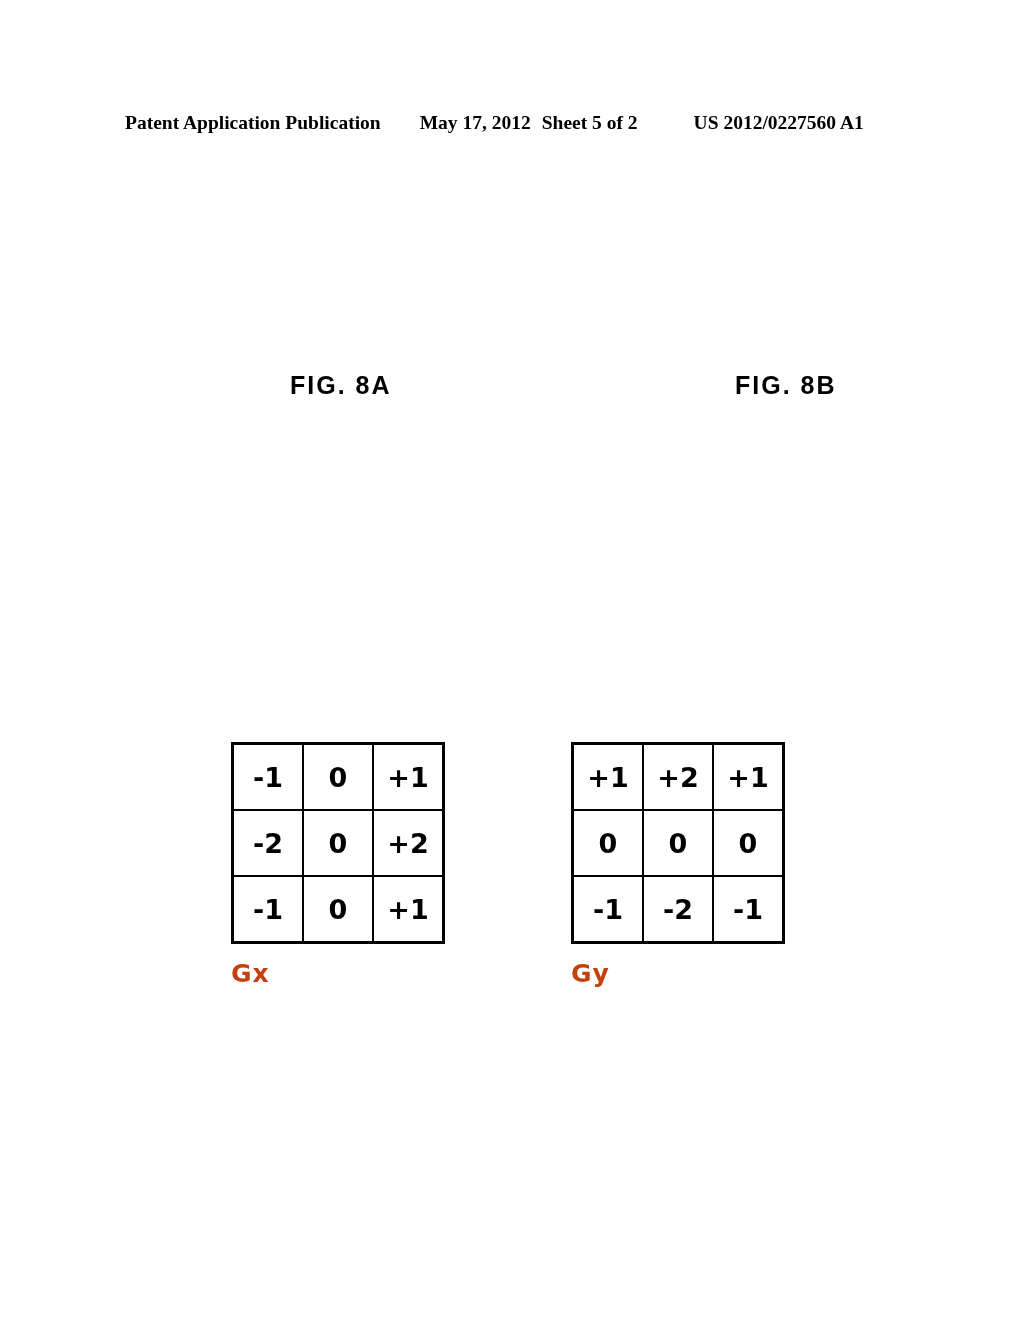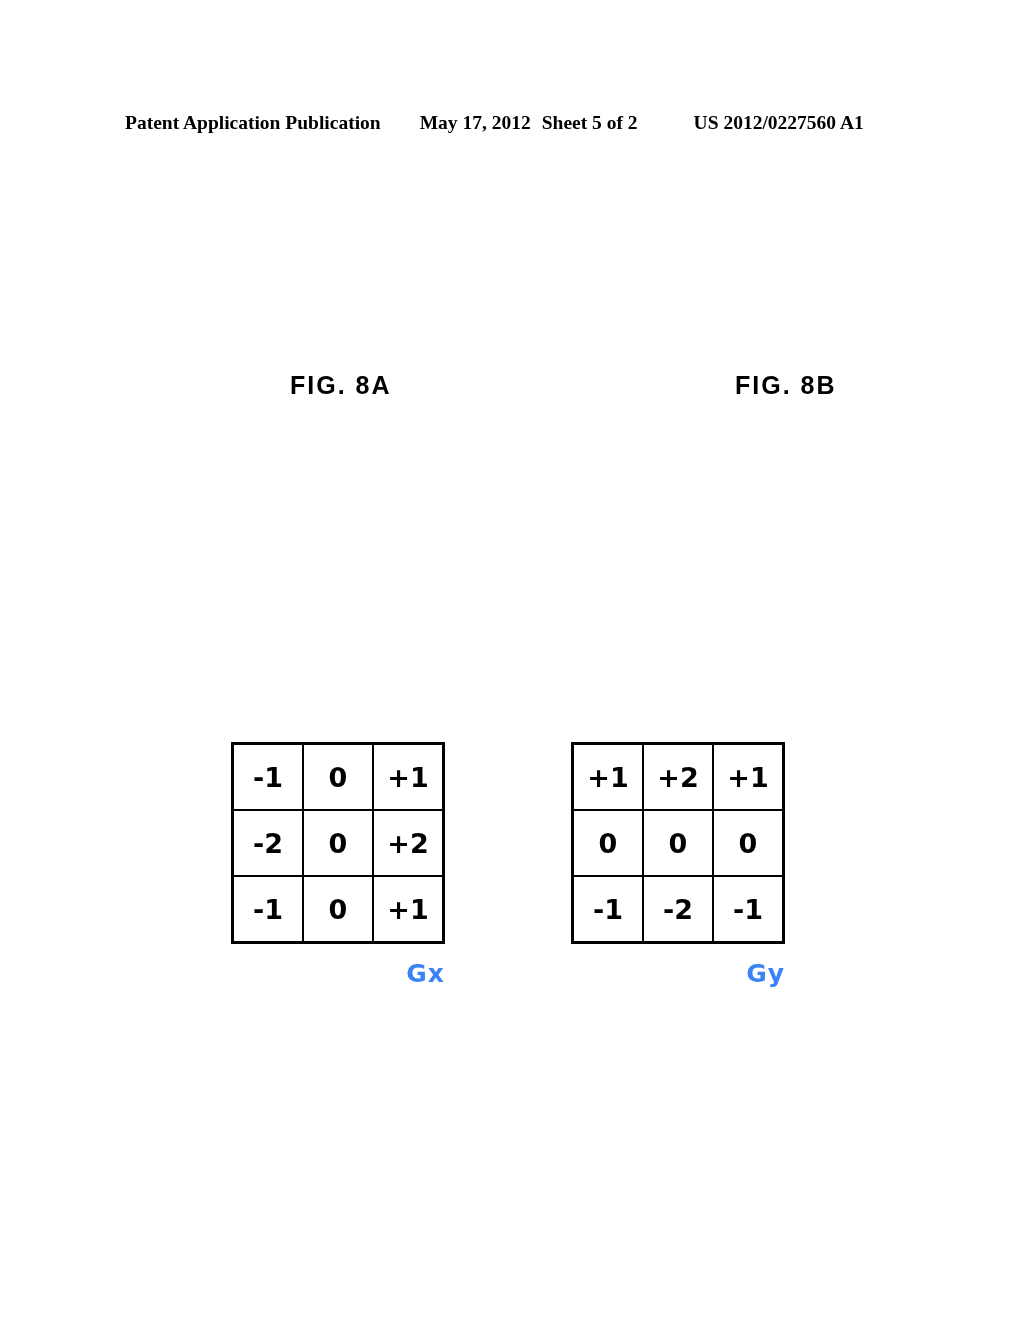--- a/index.html
+++ b/index.html
@@ -78,25 +78,25 @@
     font-weight: bold;
     font-size: 27px;
     color: #000000;
     padding: 0;
     line-height: 1;
   }
 
   .matrix-caption {
     margin-top: 17px;
     width: 100%;
-    text-align: right;
+    text-align: left;
     font-family: "DejaVu Sans", "Liberation Sans", sans-serif;
     font-weight: bold;
     font-size: 25px;
-    color: #3b82f6;
+    color: #c2410c;
     letter-spacing: 1px;
     line-height: 1;
   }
 </style>
 </head>
 <body>
 
 <div class="page">
 
   <div class="page-header">

